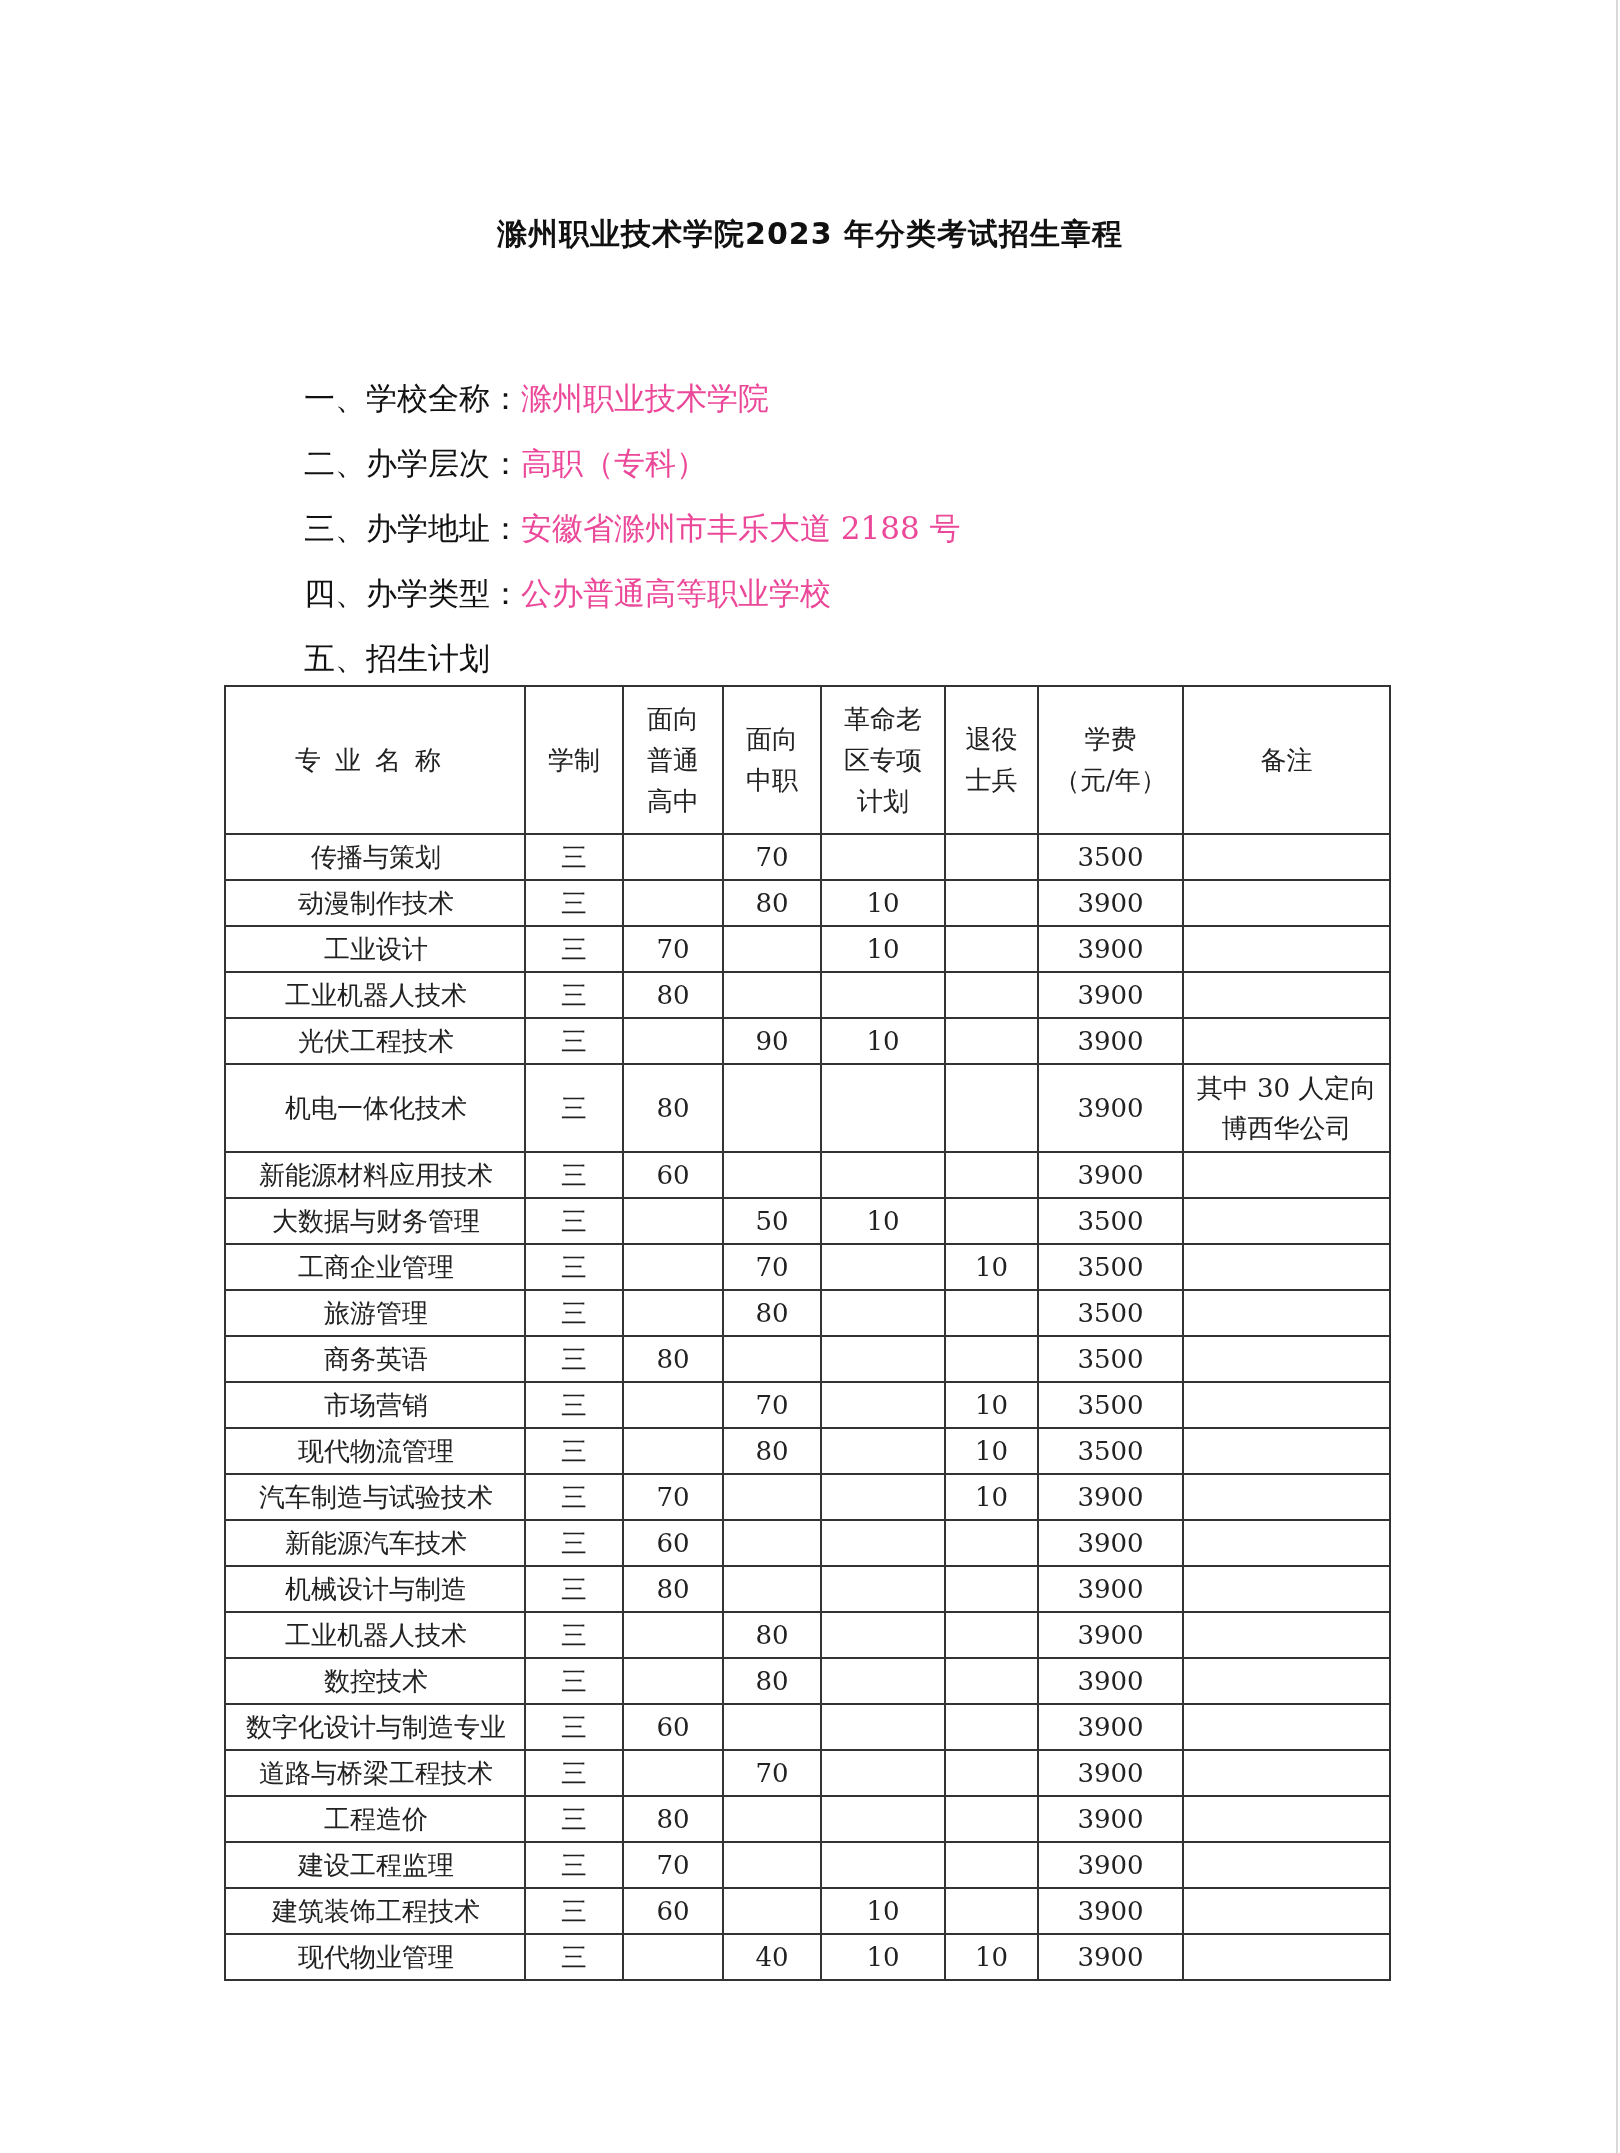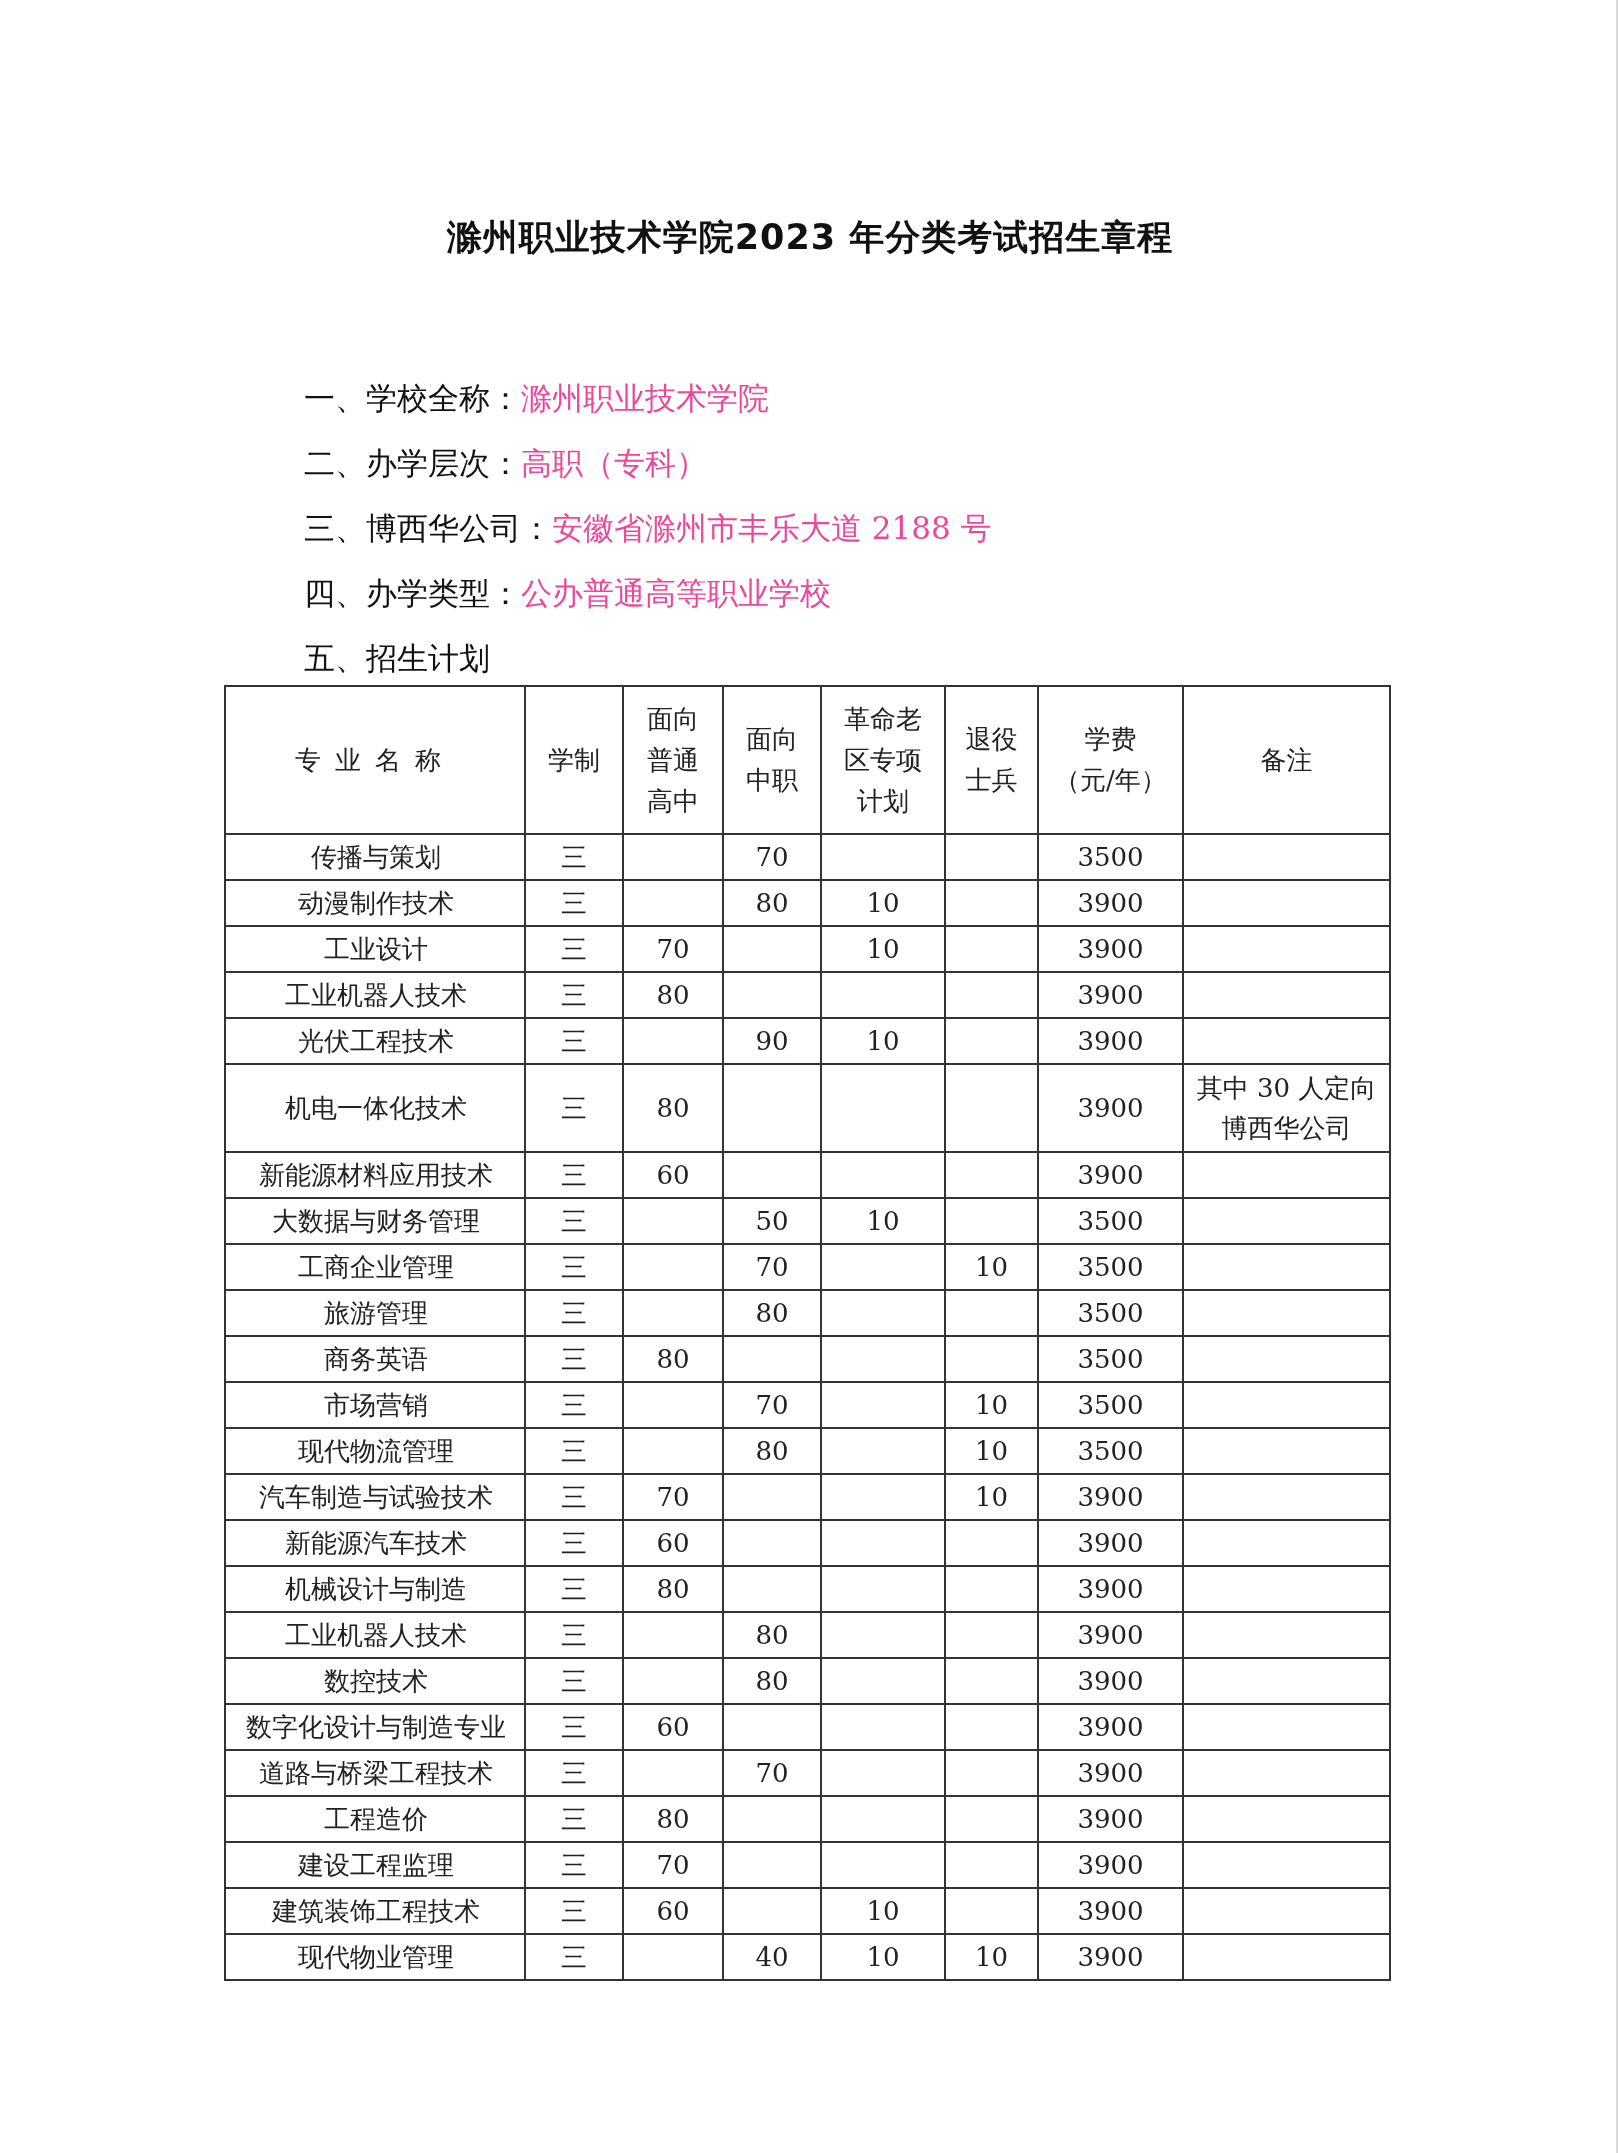--- a/index.html
+++ b/index.html
@@ -23,21 +23,21 @@
       height: 2153px;
       background: #d9d9d9;
     }
     .doc-title {
       position: absolute;
       top: 214px;
       left: 0;
       width: 1620px;
       text-align: center;
       font-family: "DejaVu Sans", "Liberation Sans", sans-serif;
-      font-size: 35px;
+      font-size: 30px;
       font-weight: bold;
       letter-spacing: 1px;
       color: #111111;
     }
     .info-list {
       position: absolute;
       left: 304px;
       top: 372px;
     }
     .info-item {
@@ -106,21 +106,21 @@
 <h1 class="doc-title" style="margin:0;">滁州职业技术学院2023 年分类考试招生章程</h1>
 
 <div class="info-list">
   <div class="info-item">
     <span class="info-key">一、学校全称：</span><span class="info-val">滁州职业技术学院</span>
   </div>
   <div class="info-item">
     <span class="info-key">二、办学层次：</span><span class="info-val">高职（专科）</span>
   </div>
   <div class="info-item">
-    <span class="info-key">三、博西华公司：</span><span class="info-val">安徽省滁州市丰乐大道 2188 号</span>
+    <span class="info-key">三、办学地址：</span><span class="info-val">安徽省滁州市丰乐大道 2188 号</span>
   </div>
   <div class="info-item">
     <span class="info-key">四、办学类型：</span><span class="info-val">公办普通高等职业学校</span>
   </div>
   <div class="info-item">
     <span class="info-key">五、招生计划</span>
   </div>
 </div>
 
 <table class="plan">

